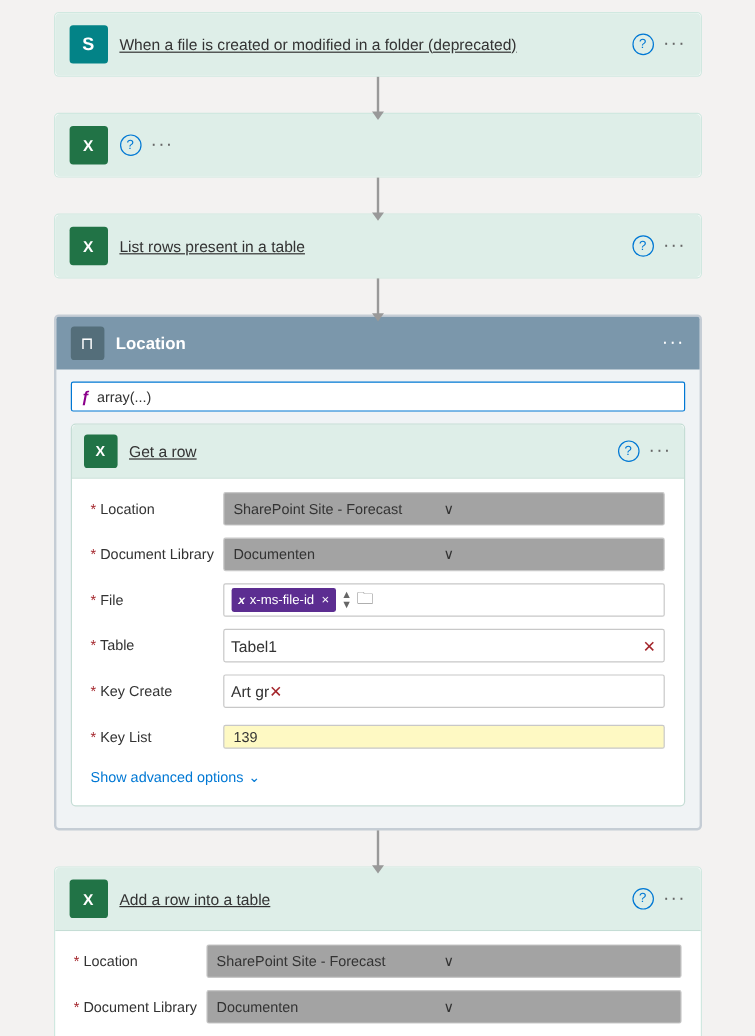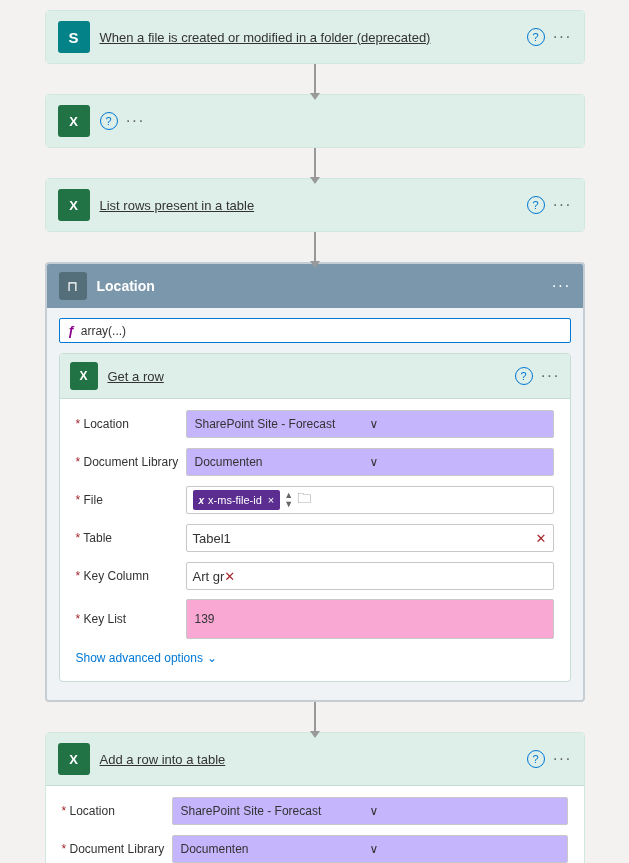--- a/index.html
+++ b/index.html
@@ -118,34 +118,34 @@
     .form-label.required::before {
       content: '* ';
       color: #a4262c;
     }
     .form-control {
       flex: 1;
       border: 1px solid #c8c8c8;
       border-radius: 2px;
       padding: 4px 8px;
       font-size: 12px;
-      height: 40px;
+      height: 20px;
       color: #333;
-      background: #f9a8d4;
+      background: #fef9c3;
       outline: none;
     }
     .form-control-dropdown {
       display: flex;
       align-items: center;
       flex: 1;
       border: 1px solid #c8c8c8;
       border-radius: 2px;
       padding: 4px 8px;
       height: 28px;
-      background: #c4b5fd;
+      background: #a3a3a3;
       cursor: pointer;
     }
     .form-control-dropdown span {
       flex: 1;
       font-size: 12px;
       color: #333;
     }
     .chevron-down {
       color: #0078d4;
       font-size: 12px;
@@ -399,21 +399,21 @@
 
           <div class="form-row">
             <span class="form-label required">Table</span>
             <div class="form-control-with-x" style="justify-content:space-between;">
               <span>Tabel1</span>
               <span class="x-btn">✕</span>
             </div>
           </div>
 
           <div class="form-row">
-            <span class="form-label required">Key Column</span>
+            <span class="form-label required">Key Create</span>
             <div class="form-control-with-x" style="justify-content:flex-start;">
               <span>Art gr</span>
               <span class="x-btn">✕</span>
             </div>
           </div>
 
           <div class="form-row">
             <span class="form-label required">Key List</span>
             <input class="form-control" type="text" value="139" style="">
           </div>

